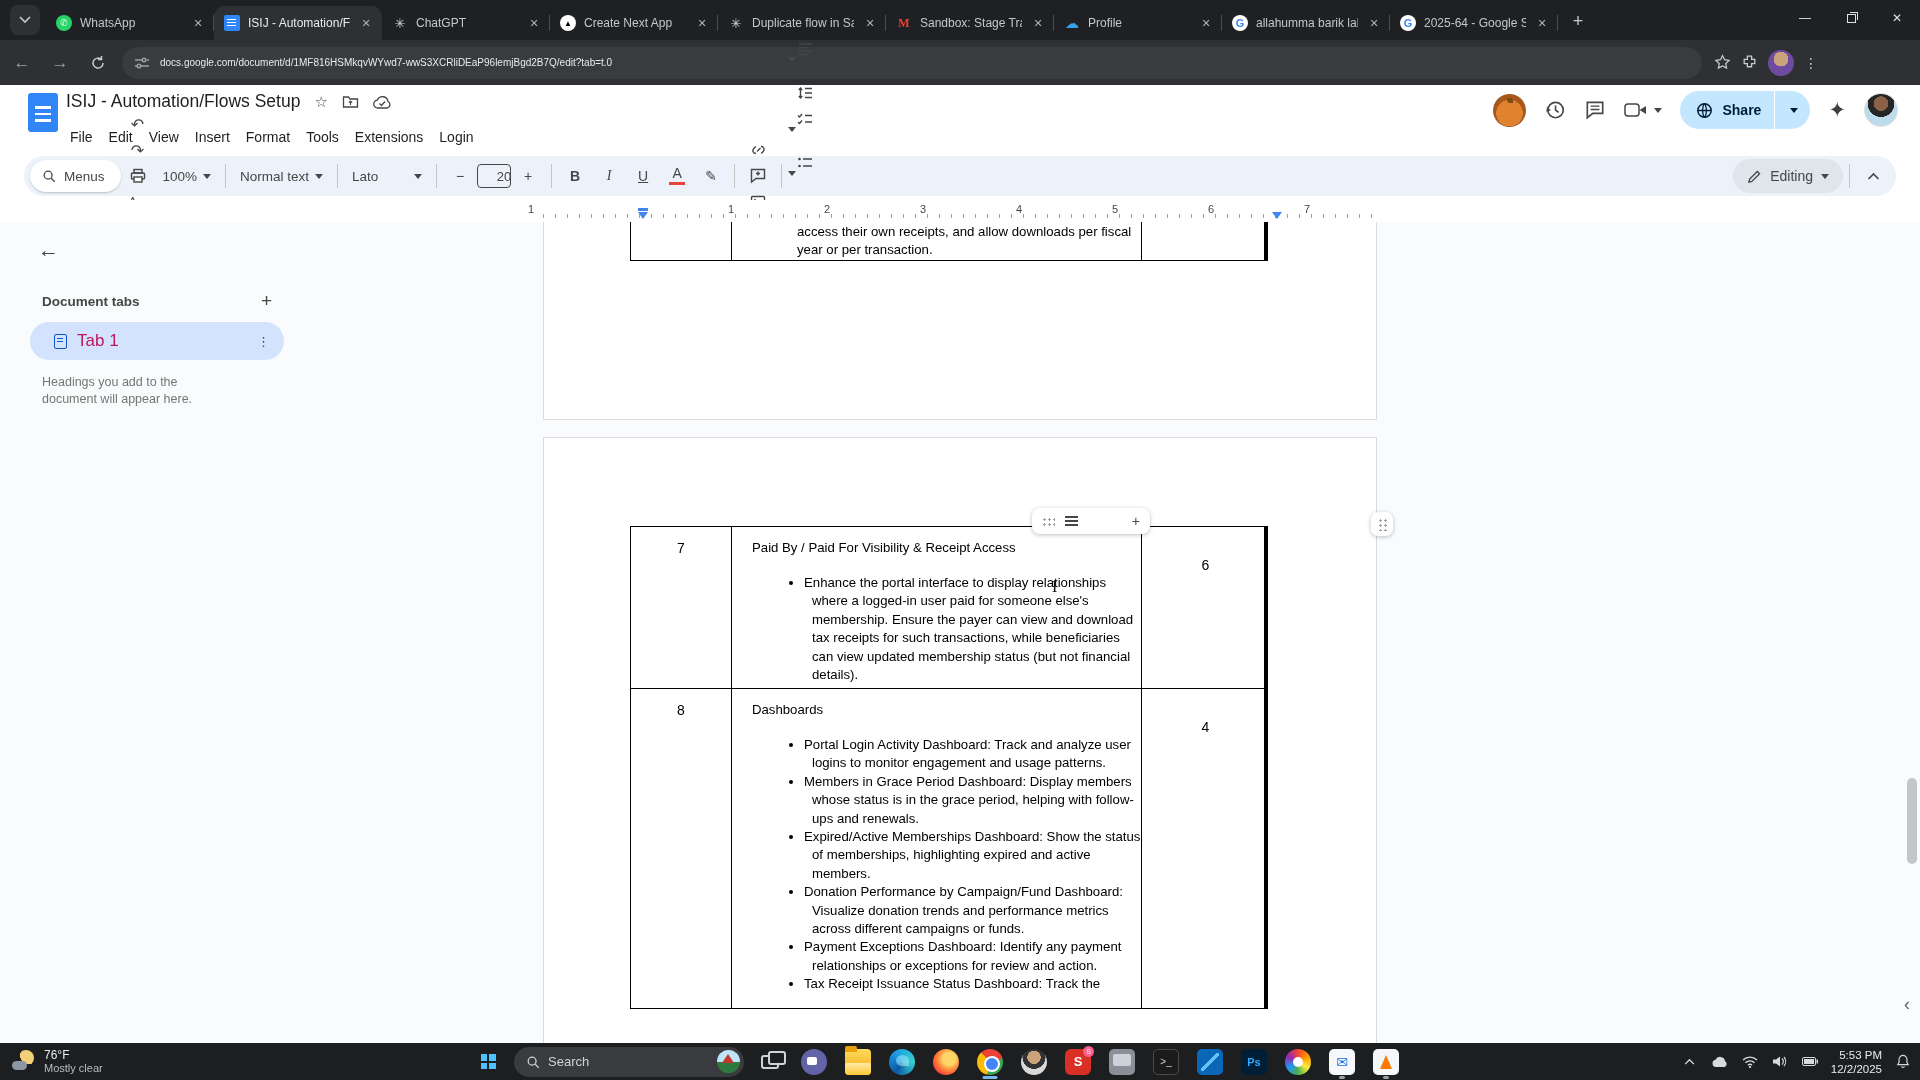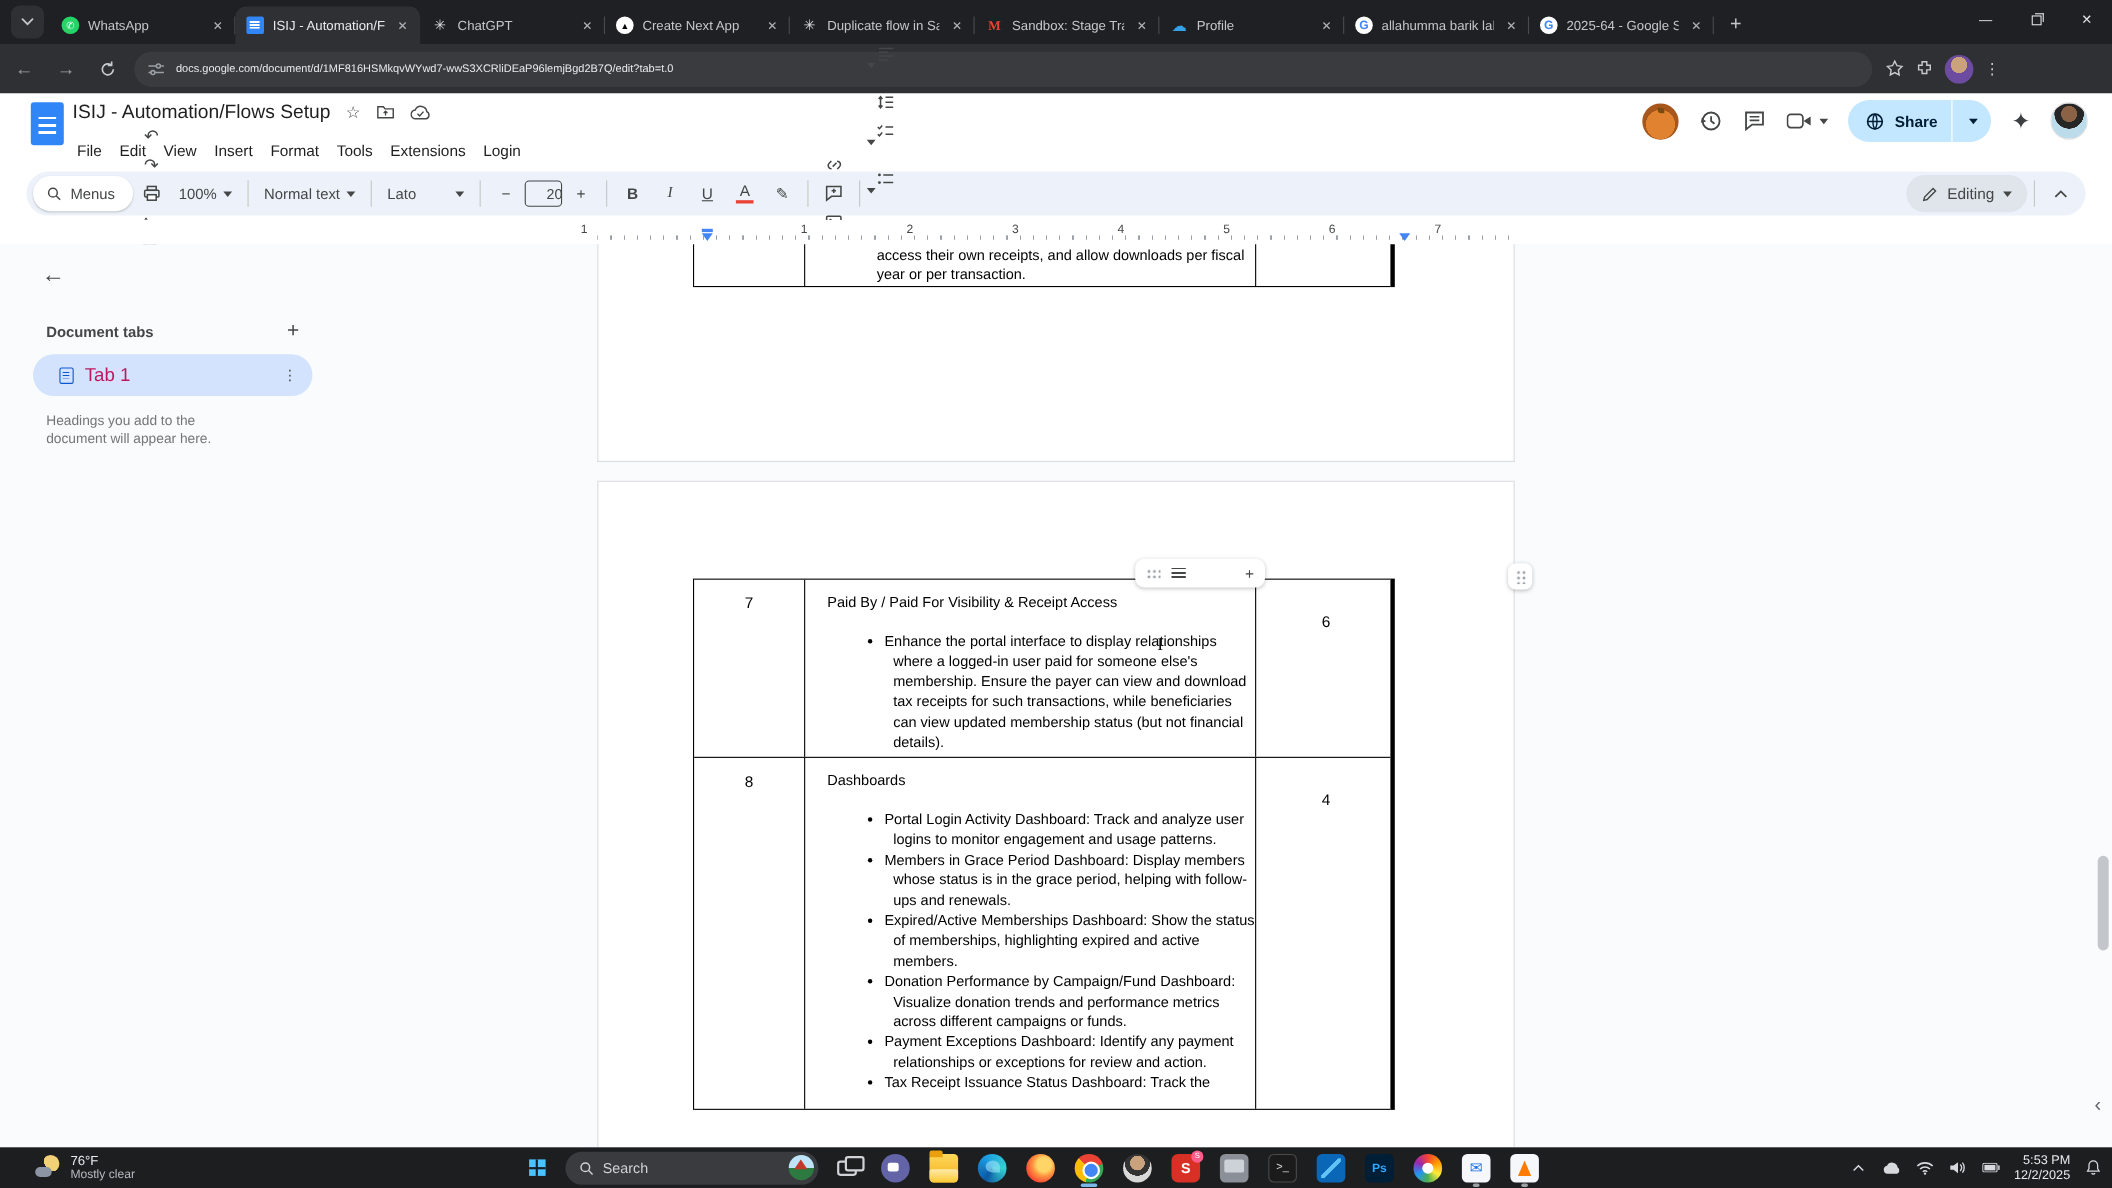--- a/index.html
+++ b/index.html
@@ -121,21 +121,21 @@
   .tablebar .plus { margin-left:auto; color:#444746; font-size:14px; }
   .colhandle { position:absolute; left:740px; top:-14px; width:22px; height:24px; background:#fff; border-radius:7px;
      box-shadow:0 1px 4px rgba(0,0,0,.25); display:flex; align-items:center; justify-content:center; }
   .dots6v { width:9px; height:13px; background:radial-gradient(circle, #9aa0a6 1.2px, transparent 1.4px); background-size:5px 5px; }
 
   .ibeam { position:absolute; left:1052px; top:357px; width:9px; height:16px; color:#111; font-family:"Liberation Serif",serif; font-size:16px; line-height:16px; }
   .vscroll { position:absolute; right:3px; top:556px; width:10px; height:86px; background:#c3c7cb; border-radius:5px; }
   .panelchev { position:absolute; right:10px; bottom:28px; color:#5f6368; font-size:18px; }
 
   
-  .taskbar { position:absolute; left:0; top:1043px; width:1920px; height:37px; background:#1d1e20; display:flex; align-items:center;padding-left:20px; }
+  .taskbar { position:absolute; left:0; top:1043px; width:1920px; height:37px; background:#1d1e20; display:flex; align-items:center; }
   .weather { display:flex; align-items:center; gap:8px; margin-left:10px; width:200px; }
   .wicon { width:26px; height:26px; position:relative; }
   .wicon::before { content:""; position:absolute; left:8px; top:1px; width:16px; height:16px; border-radius:50%;
      background:radial-gradient(circle at 68% 35%, #f2d077 0 58%, transparent 59%); }
   .wicon::after { content:""; position:absolute; left:2px; top:12px; width:15px; height:9px; border-radius:5px; background:#8b95a3; }
   .wtemp { font-size:12px; color:#e8eaed; line-height:14px; }
   .wcond { font-size:11px; color:#b6bbc2; line-height:13px; }
   .tb-center { position:absolute; left:470px; display:flex; align-items:center; gap:8px; height:37px; }
   .startbtn { width:36px; height:36px; display:flex; align-items:center; justify-content:center; }
   .winlogo { width:15px; height:15px; background:#4cc2ff; position:relative; }

